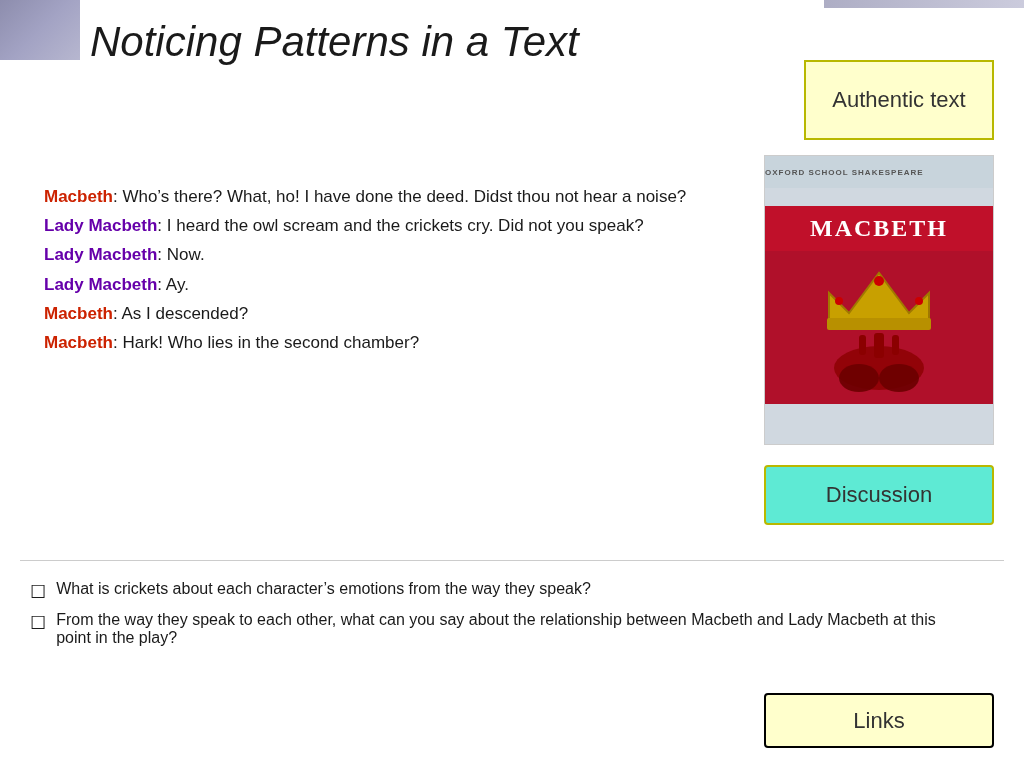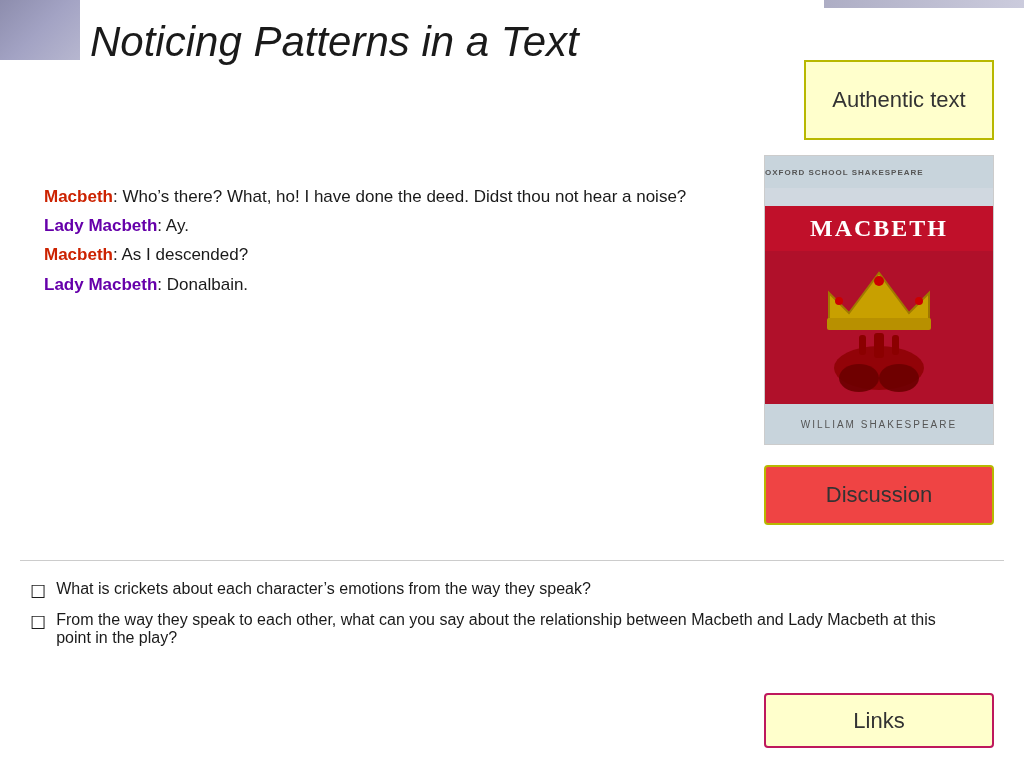--- a/index.html
+++ b/index.html
@@ -193,21 +193,21 @@
     }
 
     
     .discussion-box {
       position: absolute;
       top: 465px;
       right: 30px;
       width: 230px;
       height: 60px;
       border: 2px solid #b8b800;
-      background: #ef4444;
+      background: #5eead4;
       display: flex;
       align-items: center;
       justify-content: center;
       border-radius: 4px;
       margin-left: 12px;
     }
 
     .discussion-label {
       font-size: 22px;
       color: #333;
@@ -238,21 +238,21 @@
       margin-top: 1px;
     }
 
     
     .links-box {
       position: absolute;
       bottom: 20px;
       right: 30px;
       width: 230px;
       height: 55px;
-      border: 2px solid #be185d;
+      border: 2px solid #000000;
       background: #ffffcc;
       display: flex;
       align-items: center;
       justify-content: center;
       border-radius: 4px;
     }
 
     .links-label {
       font-size: 22px;
       color: #333;
@@ -276,23 +276,25 @@
 <div class="top-decoration-right"></div>
 
 <h1 class="page-title">Noticing Patterns in a Text</h1>
 
 <div class="authentic-text-box">
   <span class="authentic-text-label">Authentic text</span>
 </div>
 
 <div class="main-content" id="dialogue-area">
 <div class="dialogue-line"><span class="speaker-macbeth">Macbeth</span>: Who’s there? What, ho! I have done the deed. Didst thou not hear a noise?</div>
+    <div class="dialogue-line"><span class="speaker-lady">Lady Macbeth</span>: I heard the owl scream and the crickets cry. Did not you speak?</div>
+    <div class="dialogue-line"><span class="speaker-lady">Lady Macbeth</span>: Now.</div>
     <div class="dialogue-line"><span class="speaker-lady">Lady Macbeth</span>: Ay.</div>
     <div class="dialogue-line"><span class="speaker-macbeth">Macbeth</span>: As I descended?</div>
-    <div class="dialogue-line"><span class="speaker-lady">Lady Macbeth</span>: Donalbain.</div>
+    <div class="dialogue-line"><span class="speaker-macbeth">Macbeth</span>: Hark! Who lies in the second chamber?</div>
   </div>
 
 <div class="book-container">
   <div class="book-visual">
     <div class="book-top">
       <span class="book-top-text">OXFORD SCHOOL SHAKESPEARE</span>
     </div>
     <div class="book-title-band">
       <span class="book-title-text">MACBETH</span>
     </div>
@@ -310,23 +312,20 @@
 
         <ellipse cx="60" cy="105" rx="45" ry="22" fill="#8b0000" opacity="0.8"></ellipse>
         <ellipse cx="40" cy="115" rx="20" ry="14" fill="#6b0000" opacity="0.9"></ellipse>
         <ellipse cx="80" cy="115" rx="20" ry="14" fill="#6b0000" opacity="0.9"></ellipse>
 
         <rect x="55" y="70" width="10" height="25" fill="#8b0000" rx="3"></rect>
         <rect x="40" y="72" width="7" height="20" fill="#8b0000" rx="3"></rect>
         <rect x="73" y="72" width="7" height="20" fill="#8b0000" rx="3"></rect>
       </svg>
     </div>
-    <div class="book-author-band">
-      <span class="book-author-text">WILLIAM SHAKESPEARE</span>
-    </div>
   </div>
 </div>
 
 <div class="discussion-box">
   <span class="discussion-label">Discussion</span>
 </div>
 
 <div class="separator"></div>
 
 <div class="questions-area" id="questions-area">

